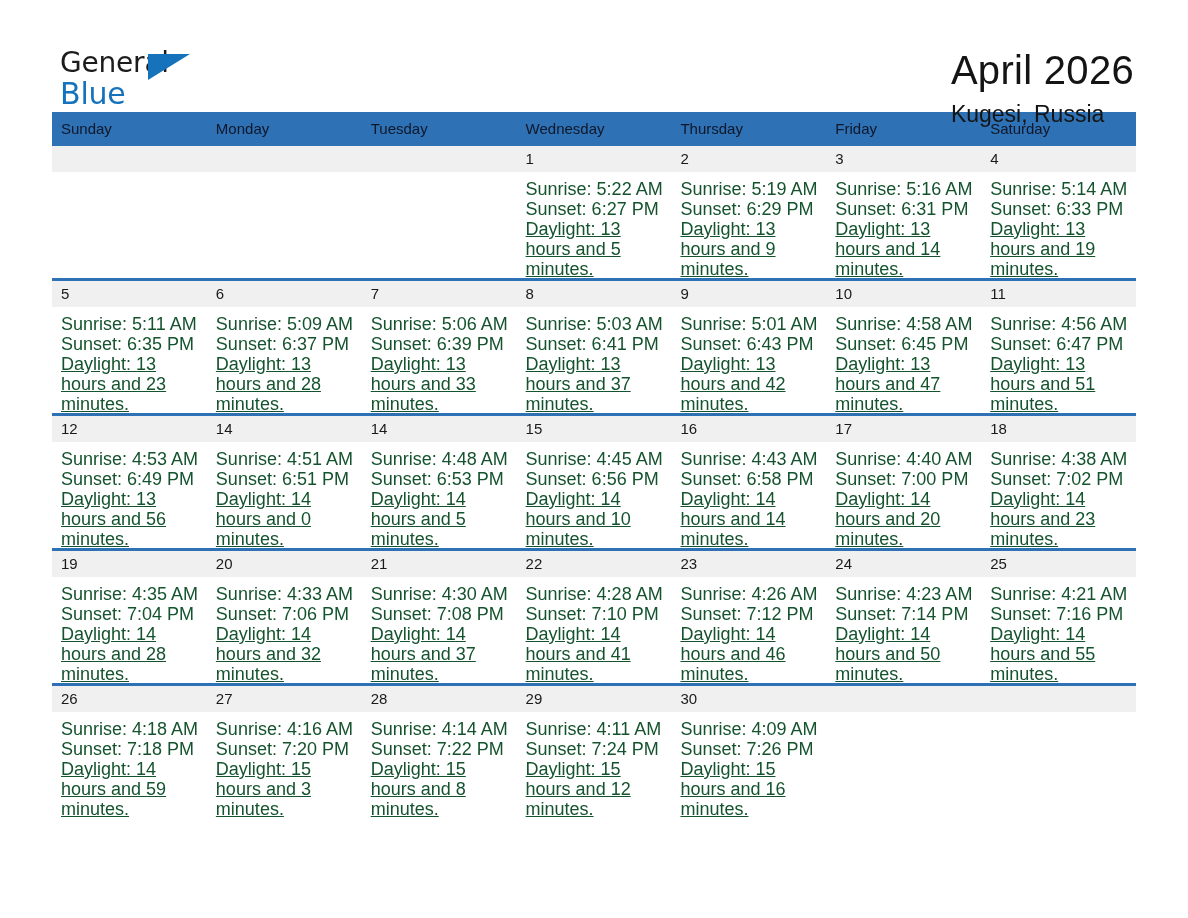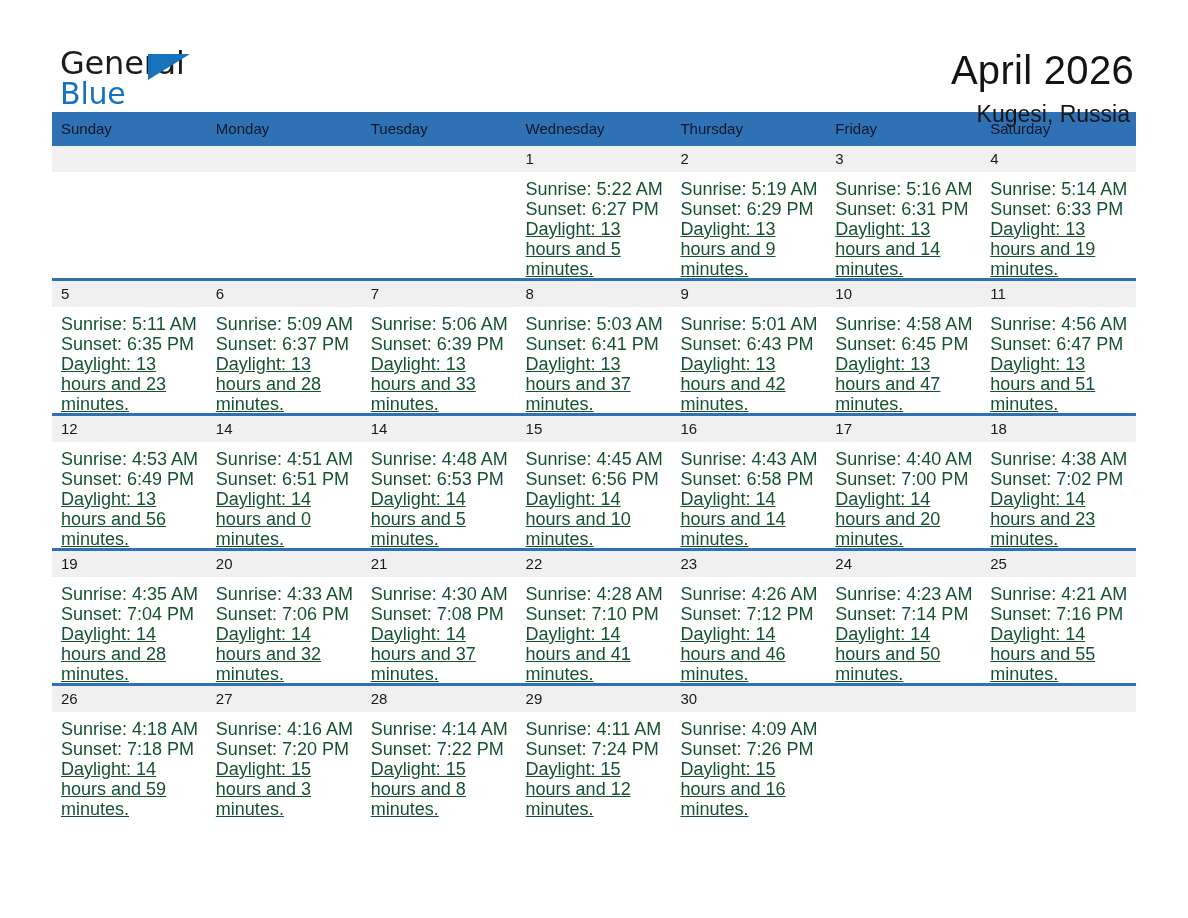--- a/index.html
+++ b/index.html
@@ -31,21 +31,21 @@
     height: 100px;
     box-sizing: border-box;
   }
   .logo {
     position: relative;
     width: 150px;
     height: 72px;
     padding-left: 8px;
   }
   .logo-general {
-    font-size: 32px;
+    font-size: 28px;
     line-height: 30px;
     color: #1c1c1c;
     letter-spacing: -0.2px;
     font-family: "DejaVu Sans", sans-serif;
   }
   .logo-blue {
     font-size: 30px;
     line-height: 32px;
     color: #1673bb;
     letter-spacing: -0.2px;
@@ -55,21 +55,21 @@
   .logo-tri {
     position: absolute;
     left: 96px;
     top: 6px;
     width: 0;
     height: 0;
     border-left: 42px solid #1673bb;
     border-bottom: 26px solid transparent;
   }
   .titles {
-    text-align: right;
+    text-align: left;
     padding-right: 2px;
   }
   .month-title {
     font-size: 40px;
     line-height: 44px;
     font-weight: normal;
     color: #141414;
     margin: 0;
     letter-spacing: 0.3px;
   }

